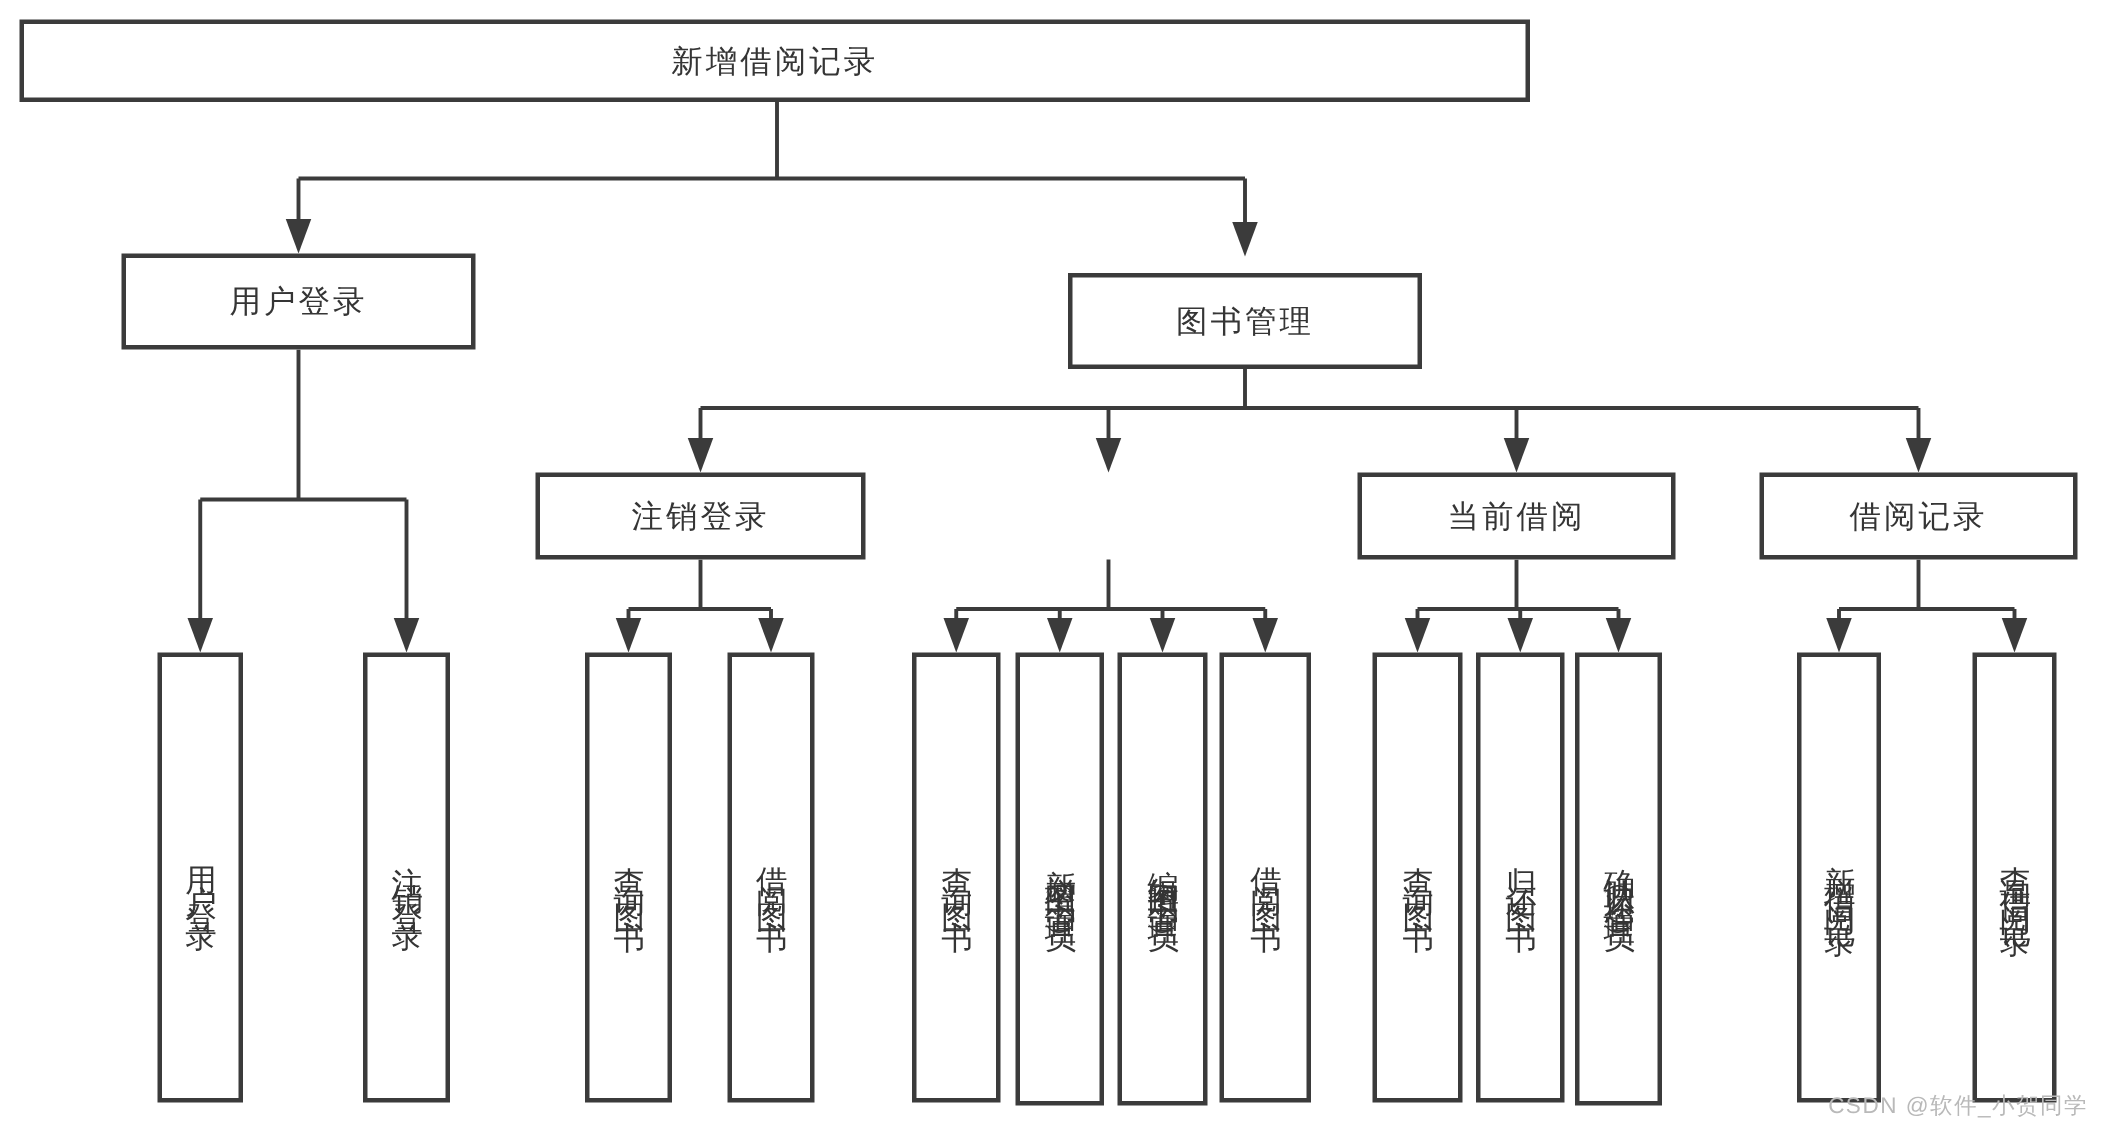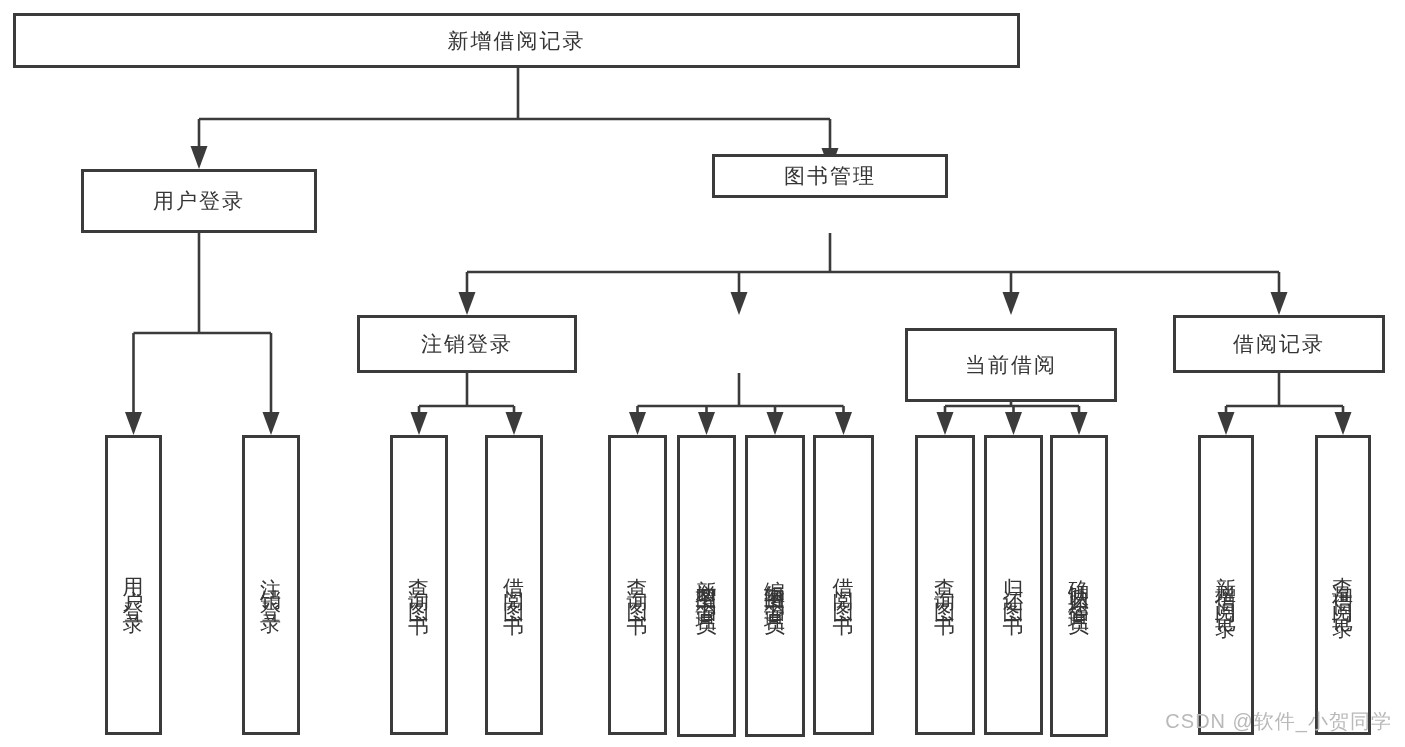--- a/index.html
+++ b/index.html
@@ -35,22 +35,22 @@
     writing-mode:vertical-rl;
     text-orientation:mixed;
     font-size:21px;
     letter-spacing:0.58em;
     line-height:1;
   }
   .node.v.mid span{letter-spacing:0.40em;}
   .node.v.long span{letter-spacing:0.24em;}
   .watermark{
     position:absolute;
-    right:13px;bottom:12px;
-    font-size:20px;
+    right:13px;bottom:0;
+    font-size:15px;
     color:var(--wm);
     letter-spacing:1px;
     white-space:nowrap;
   }
 </style>
 </head>
 <body>
 
 <div class="canvas">
 
@@ -116,28 +116,28 @@
     <polygon points="1334.5,412 1351.5,412 1343,435"></polygon>
   </svg>
 
   <div class="node h" style="left:13px;top:13px;width:1007px;height:55px">
     <span>新增借阅记录</span>
   </div>
 
   <div class="node h" style="left:81px;top:169px;width:236px;height:64px">
     <span>用户登录</span>
   </div>
-  <div class="node h" style="left:712px;top:154px;width:236px;height:44px">
+  <div class="node h" style="left:712px;top:182px;width:236px;height:64px">
     <span>图书管理</span>
   </div>
 
   <div class="node h" style="left:357px;top:315px;width:220px;height:58px">
     <span>注销登录</span>
   </div>
-  <div class="node h" style="left:905px;top:328px;width:212px;height:74px">
+  <div class="node h" style="left:905px;top:315px;width:212px;height:58px">
     <span>当前借阅</span>
   </div>
   <div class="node h" style="left:1173px;top:315px;width:212px;height:58px">
     <span>借阅记录</span>
   </div>
 
   <div class="node v" style="left:105px;top:435px;width:57px;height:300px">
     <span>用户登录</span>
   </div>
   <div class="node v" style="left:242px;top:435px;width:58px;height:300px">

